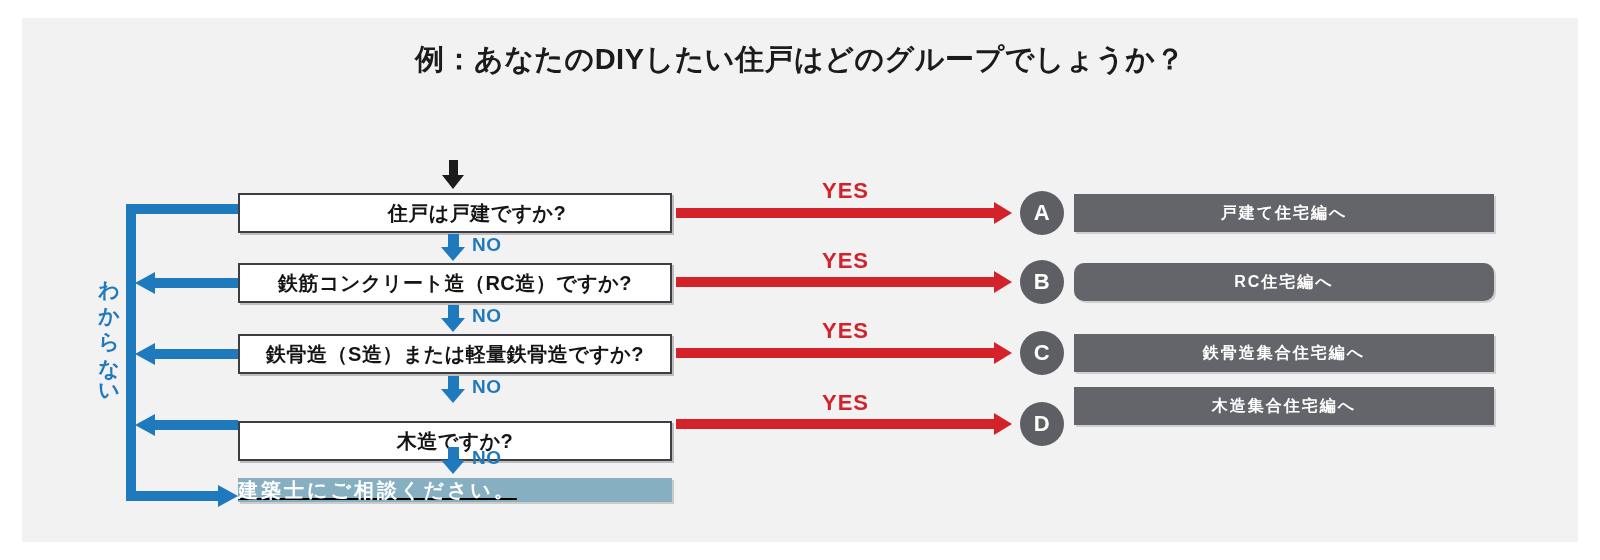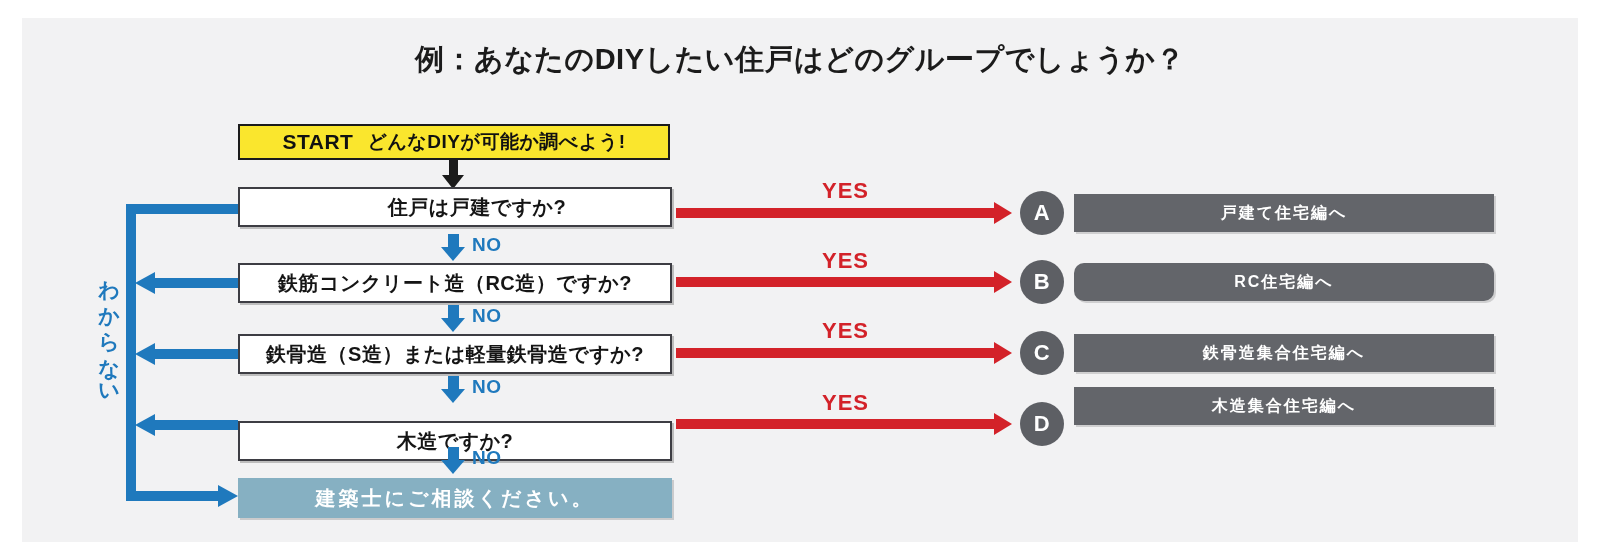--- a/index.html
+++ b/index.html
@@ -83,36 +83,37 @@
     justify-content: center;
     box-shadow: 2px 2px 0 rgba(0,0,0,0.22);
   }
   .qbox .qtext {
     font-size: 20px;
     font-weight: bold;
     color: #151515;
     letter-spacing: 0.5px;
     white-space: nowrap;
   }
-  .q1 { top: 169px; padding-left: 44px; }
+  .q1 { top: 175px; padding-left: 44px; }
   .q2 { top: 245px; }
   .q3 { top: 316px; }
   .q4 { top: 403px; }
 
   
   .final-box {
     left: 216px;
     top: 460px;
     width: 434px;
-    height: 40px;
+    height: 24px;
     background: #86b0c2;
     display: flex;
     align-items: center;
-    justify-content: center;
+    justify-content: flex-start;
     box-shadow: 2px 2px 0 rgba(0,0,0,0.16);
+    text-decoration: underline;
   }
   .final-box .ftext {
     font-size: 20px;
     font-weight: bold;
     color: #ffffff;
     letter-spacing: 3px;
     white-space: nowrap;
   }
 
   
@@ -285,24 +286,20 @@
   }
 </style>
 </head>
 <body>
 
 <div id="root">
   <div class="panel">
 
     <div class="title">例：あなたのDIYしたい住戸はどのグループでしょうか？</div>
 
-    <div class="abs start-box">
-      <span class="start-label">START</span>
-      <span class="start-text">どんなDIYが可能か調べよう!</span>
-    </div>
 
     <div class="abs blk-stem"></div>
     <div class="abs blk-head"></div>
 
     <div class="abs qbox q1">
       <span class="qtext">住戸は戸建ですか?</span>
     </div>
     <div class="abs qbox q2">
       <span class="qtext">鉄筋コンクリート造（RC造）ですか?</span>
     </div>

